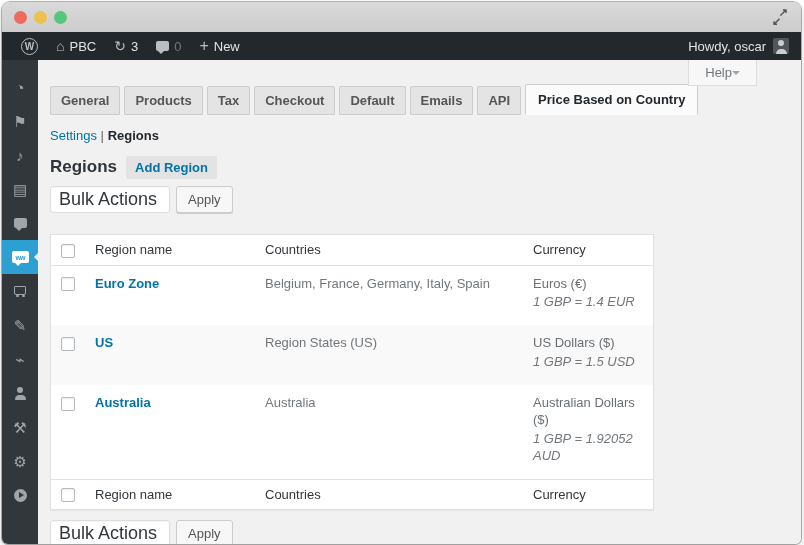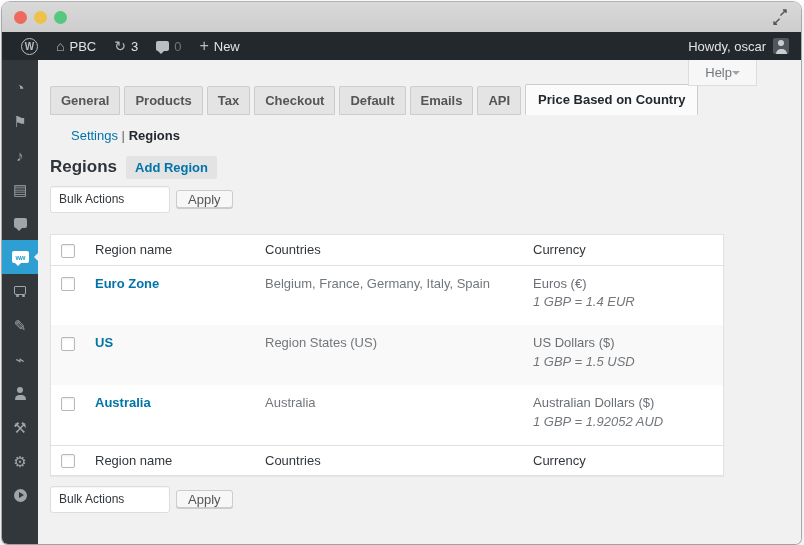--- a/index.html
+++ b/index.html
@@ -80,41 +80,41 @@
     display: flex; align-items: center; cursor: pointer; }
   .help-caret { border: 4px solid transparent; border-top-color: #a0a5aa; margin-top: 4px; }
 
   
   .tabs { margin-top: 24px; display: flex; align-items: flex-end; }
   .tab { display: inline-block; background: #e4e4e4; border: 1px solid #ccc;
     padding: 6px 10px; margin-right: 4px; font-size: 13px; font-weight: 600; color: #555;
     border-radius: 2px 2px 0 0; cursor: pointer; white-space: nowrap; }
   .tab.active { background: #fbfbfb; color: #23282d; padding: 7px 12px; border-bottom-color: #fbfbfb; }
 
-  .subnav { margin-top: 13px; font-size: 13px; color: #666; margin-left: 21px; }
+  .subnav { margin-top: 13px; font-size: 13px; color: #666; }
   .subnav .link { color: #0073aa; cursor: pointer; }
   .subnav .current { color: #23282d; font-weight: 600; }
 
   .page-head { margin-top: 12px; display: flex; align-items: center; gap: 9px; height: 24px; }
   .page-title { font-size: 17px; font-weight: 600; color: #2f353a; }
   .add-btn { background: #e3e3e3; color: #0073aa; font-size: 13px; font-weight: 600;
     padding: 4px 9px; border-radius: 2px; border: none; cursor: pointer;
     font-family: "Liberation Sans", sans-serif; }
 
   .tablenav { margin-top: 6px; margin-bottom: 6px; display: flex; gap: 6px; height: 28px; align-items: center; }
   .tablenav.bottom { margin-top: 9px; }
   .bulk-select { width: 120px; height: 27px; background: #fff; border: 1px solid #ddd;
-    border-radius: 3px; font-size: 12px; color: #32373c; display: flex; align-items: center;
+    border-radius: 3px; font-size: 18px; color: #32373c; display: flex; align-items: center;
     padding: 0 8px; box-shadow: inset 0 1px 1px rgba(0,0,0,.04); cursor: pointer; }
-  .apply-btn { height: 18px; background: #f7f7f7; border: 1px solid #ccc; border-radius: 3px;
+  .apply-btn { height: 27px; background: #f7f7f7; border: 1px solid #ccc; border-radius: 3px;
     color: #555; font-size: 13px; padding: 0 11px; cursor: pointer;
     box-shadow: 0 1px 0 #ccc; font-family: "Liberation Sans", sans-serif; }
 
   
-  table.regions { width: 674px; border-collapse: collapse; background: #fff;
+  table.regions { width: 604px; border-collapse: collapse; background: #fff;
     border: 1px solid #e1e1e1; box-shadow: 0 1px 1px rgba(0,0,0,.04); font-size: 13px; margin-top: 21px; }
   .regions th { text-align: left; font-weight: 400; color: #32373c; padding: 7px 10px; }
   .regions thead th { border-bottom: 1px solid #e1e1e1; }
   .regions tfoot th { border-top: 1px solid #e1e1e1; }
   .regions td { vertical-align: top; padding: 10px 10px 14px; line-height: 1.3; }
   .regions tr.alt { background: #f9f9f9; }
   .regions tr.row-default td { padding: 8px 10px 6px; }
   .cb { appearance: none; -webkit-appearance: none; width: 14px; height: 14px; margin: 0;
     border: 1px solid #b4b9be; border-radius: 2px; background: #fff;
     box-shadow: inset 0 1px 2px rgba(0,0,0,.08); cursor: pointer; vertical-align: middle; }

